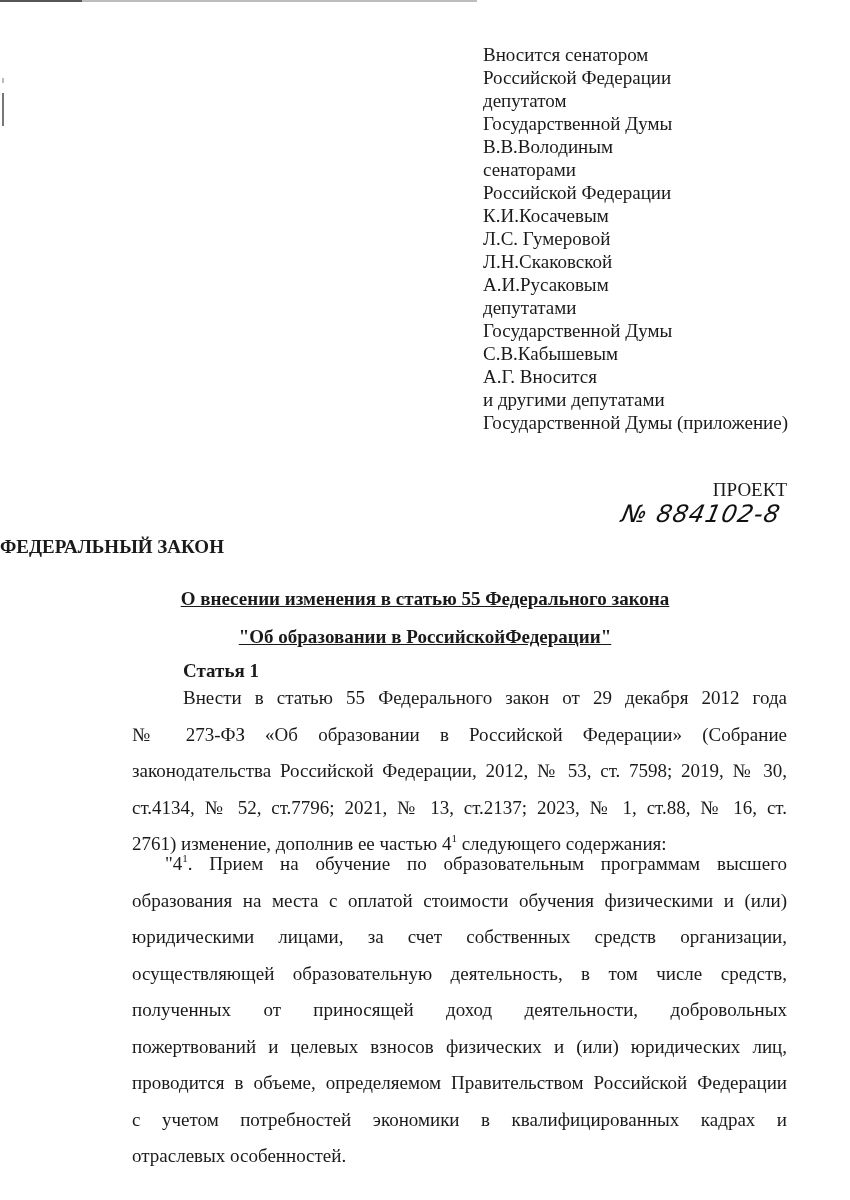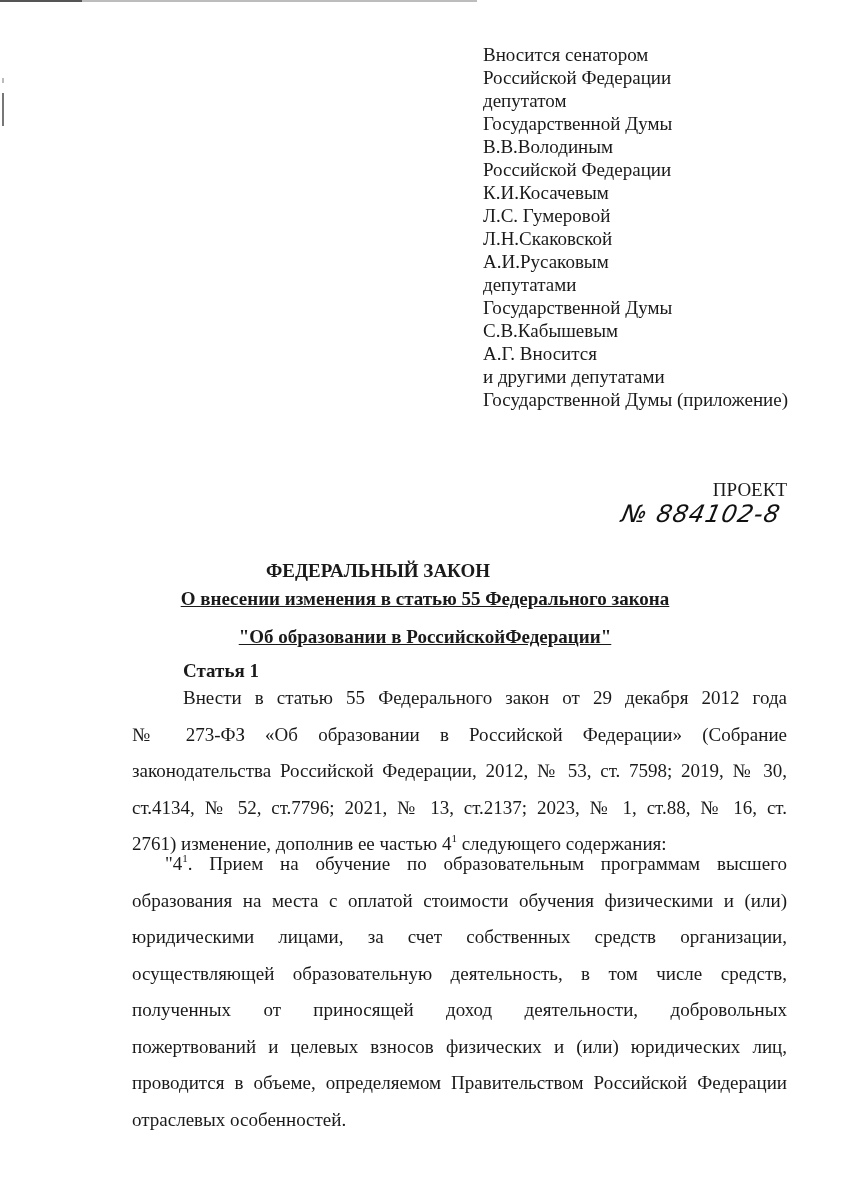--- a/index.html
+++ b/index.html
@@ -60,22 +60,22 @@
       line-height: 28px;
       letter-spacing: 1px;
       color: #111;
       transform: skewX(-12deg);
     }
 
     .law-title {
       position: absolute;
       left: 0;
       width: 756px;
-      top: 560px;
-      text-align: center;
+      top: 536px;
+      text-align: left;
       font-weight: bold;
       font-size: 19px;
       line-height: 22px;
     }
     .law-subtitle {
       position: absolute;
       left: 0;
       width: 850px;
       text-align: center;
       font-weight: bold;
@@ -123,20 +123,21 @@
 <div class="scan-top-line light"></div>
 <div class="scan-left-mark a"></div>
 <div class="scan-left-mark b"></div>
 
 <div class="sponsors">
   <span class="line">Вносится сенатором</span>
   <span class="line">Российской Федерации</span>
   <span class="line">депутатом</span>
   <span class="line">Государственной Думы</span>
   <span class="line">В.В.Володиным</span>
+  <span class="line">сенаторами</span>
   <span class="line">Российской Федерации</span>
   <span class="line">К.И.Косачевым</span>
   <span class="line">Л.С. Гумеровой</span>
   <span class="line">Л.Н.Скаковской</span>
   <span class="line">А.И.Русаковым</span>
   <span class="line">депутатами</span>
   <span class="line">Государственной Думы</span>
   <span class="line">С.В.Кабышевым</span>
   <span class="line">А.Г. Вносится</span>
   <span class="line">и другими депутатами</span>
@@ -161,14 +162,15 @@
 </div>
 
 <div class="body-text para2">
   <span class="body-line indent-sm"><span>"4</span><sup>1</sup><span>. Прием на обучение по образовательным программам высшего</span></span>
   <span class="body-line">образования на места с оплатой стоимости обучения физическими и (или)</span>
   <span class="body-line">юридическими лицами, за счет собственных средств организации,</span>
   <span class="body-line">осуществляющей образовательную деятельность, в том числе средств,</span>
   <span class="body-line">полученных от приносящей доход деятельности, добровольных</span>
   <span class="body-line">пожертвований и целевых взносов физических и (или) юридических лиц,</span>
   <span class="body-line">проводится в объеме, определяемом Правительством Российской Федерации</span>
+  <span class="body-line">с учетом потребностей экономики в квалифицированных кадрах и</span>
   <span class="body-line last">отраслевых особенностей.</span>
 </div>
 
 </body></html>

